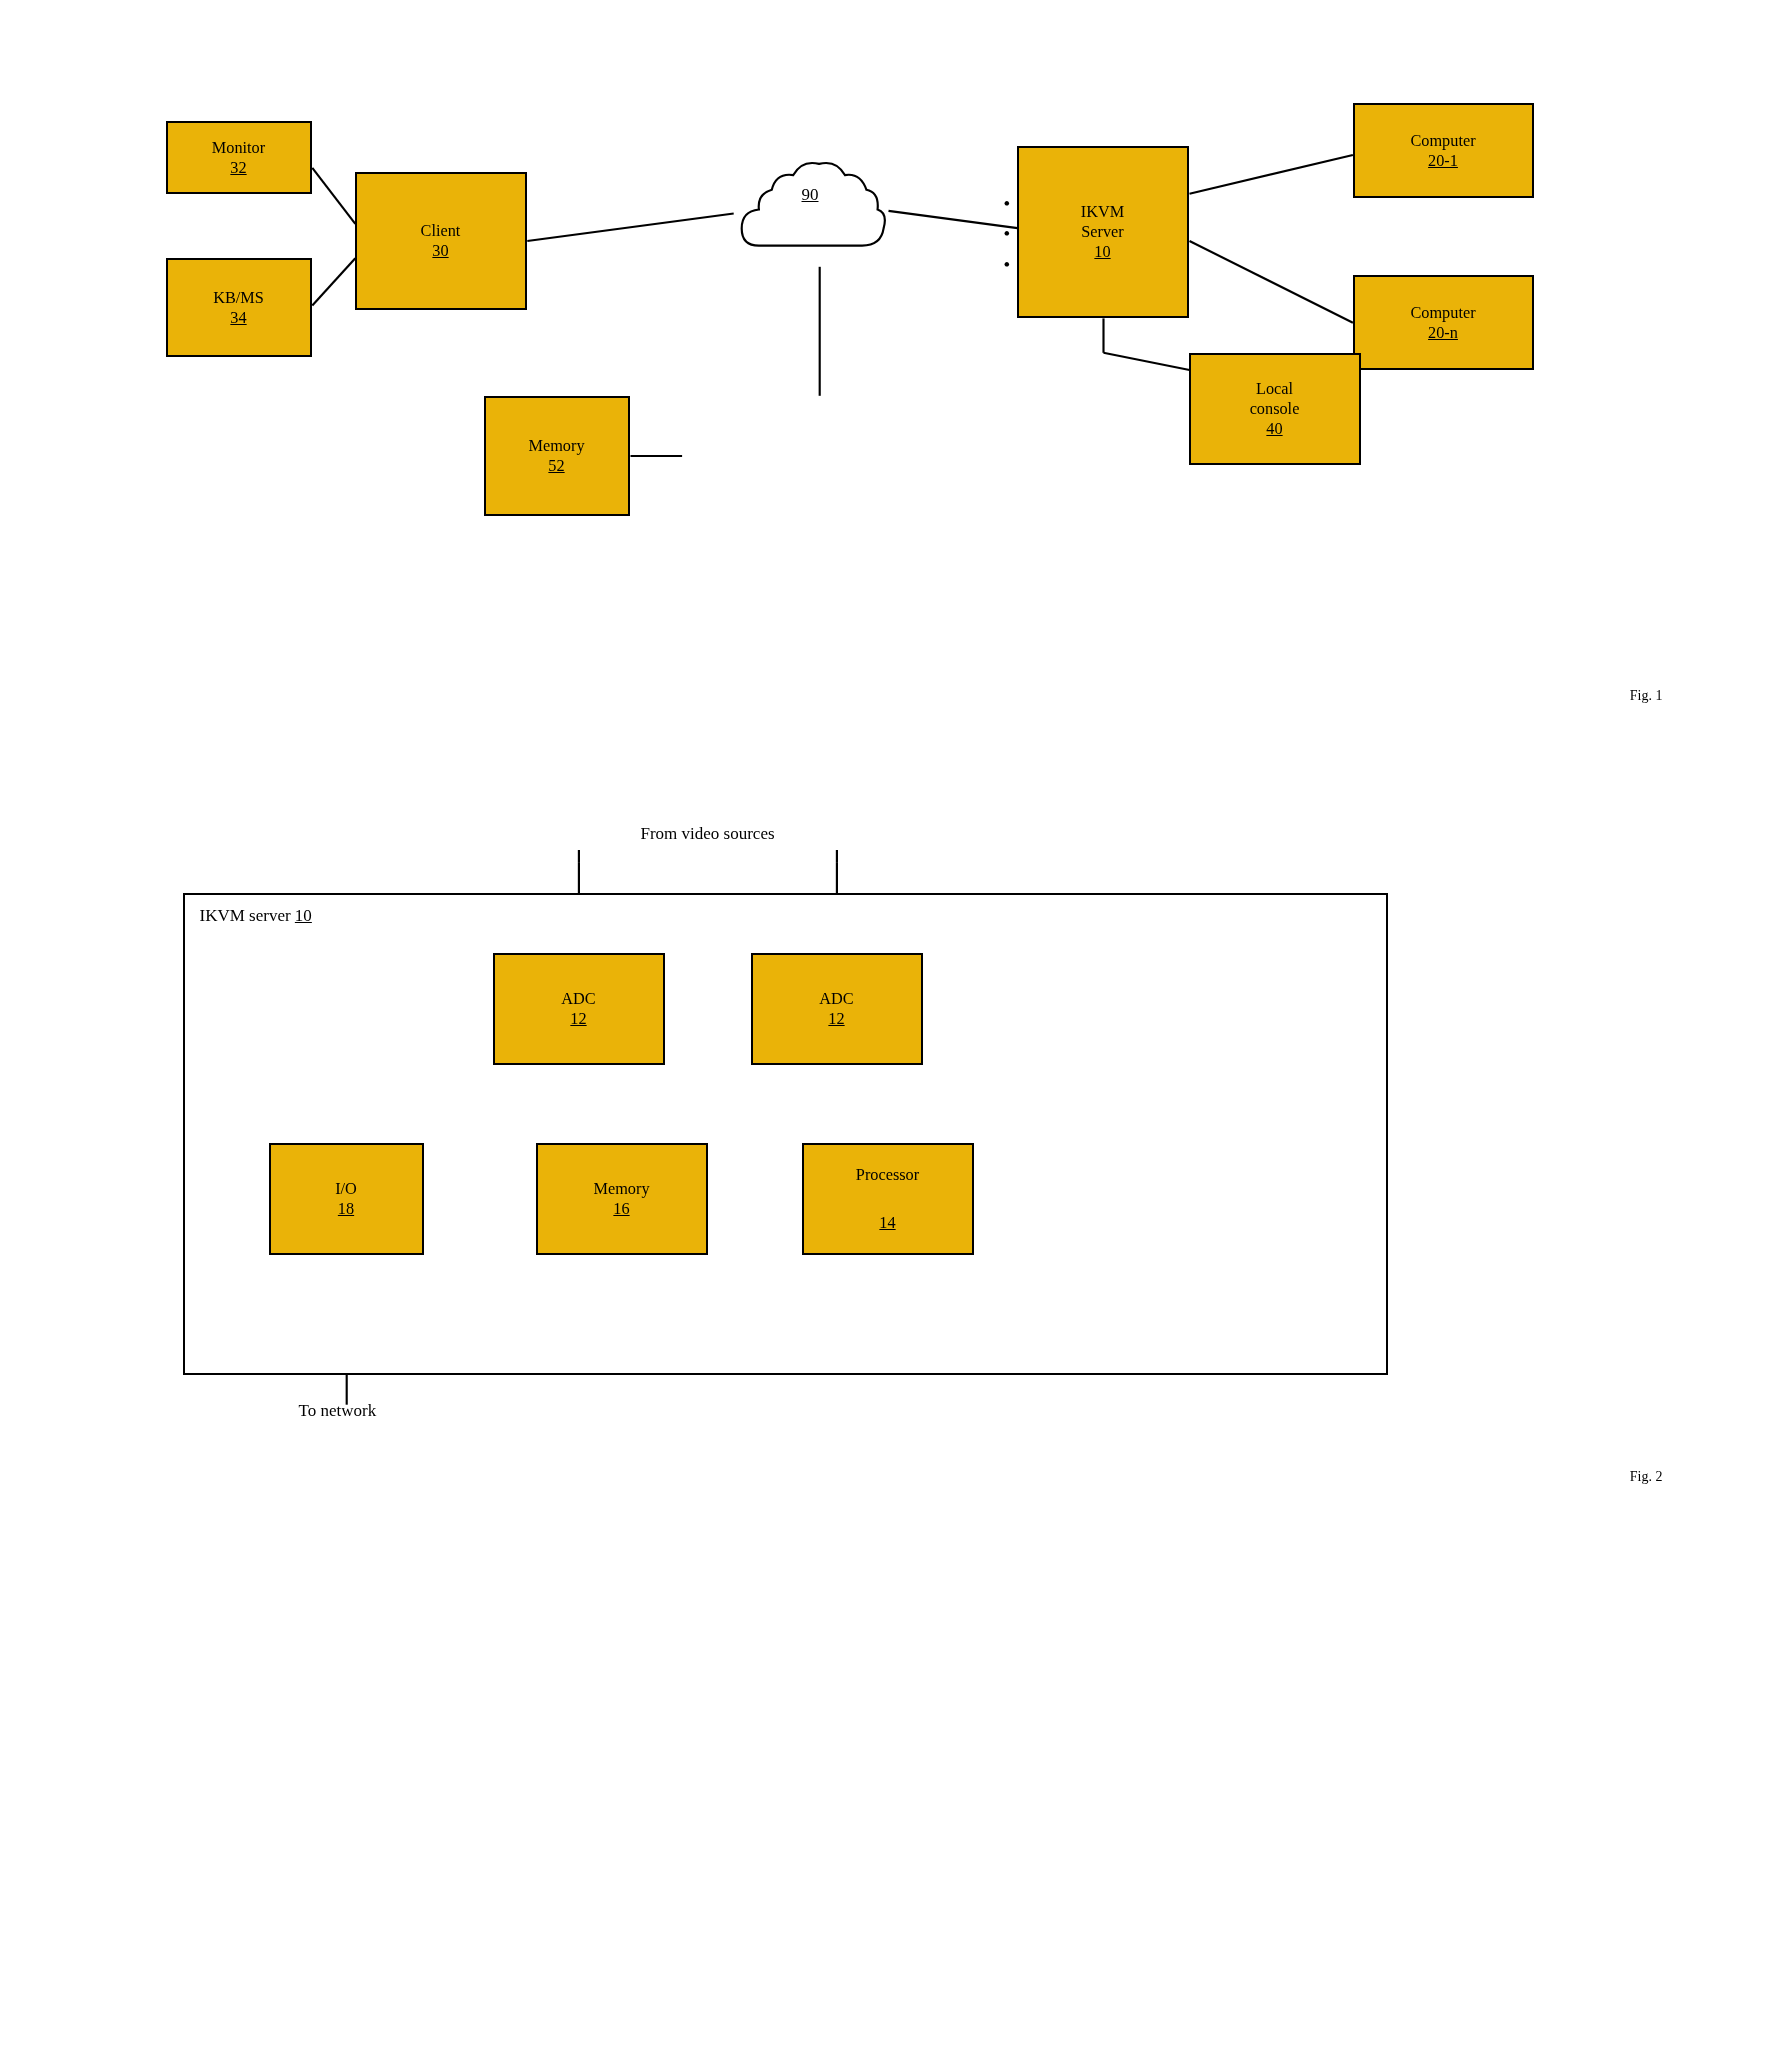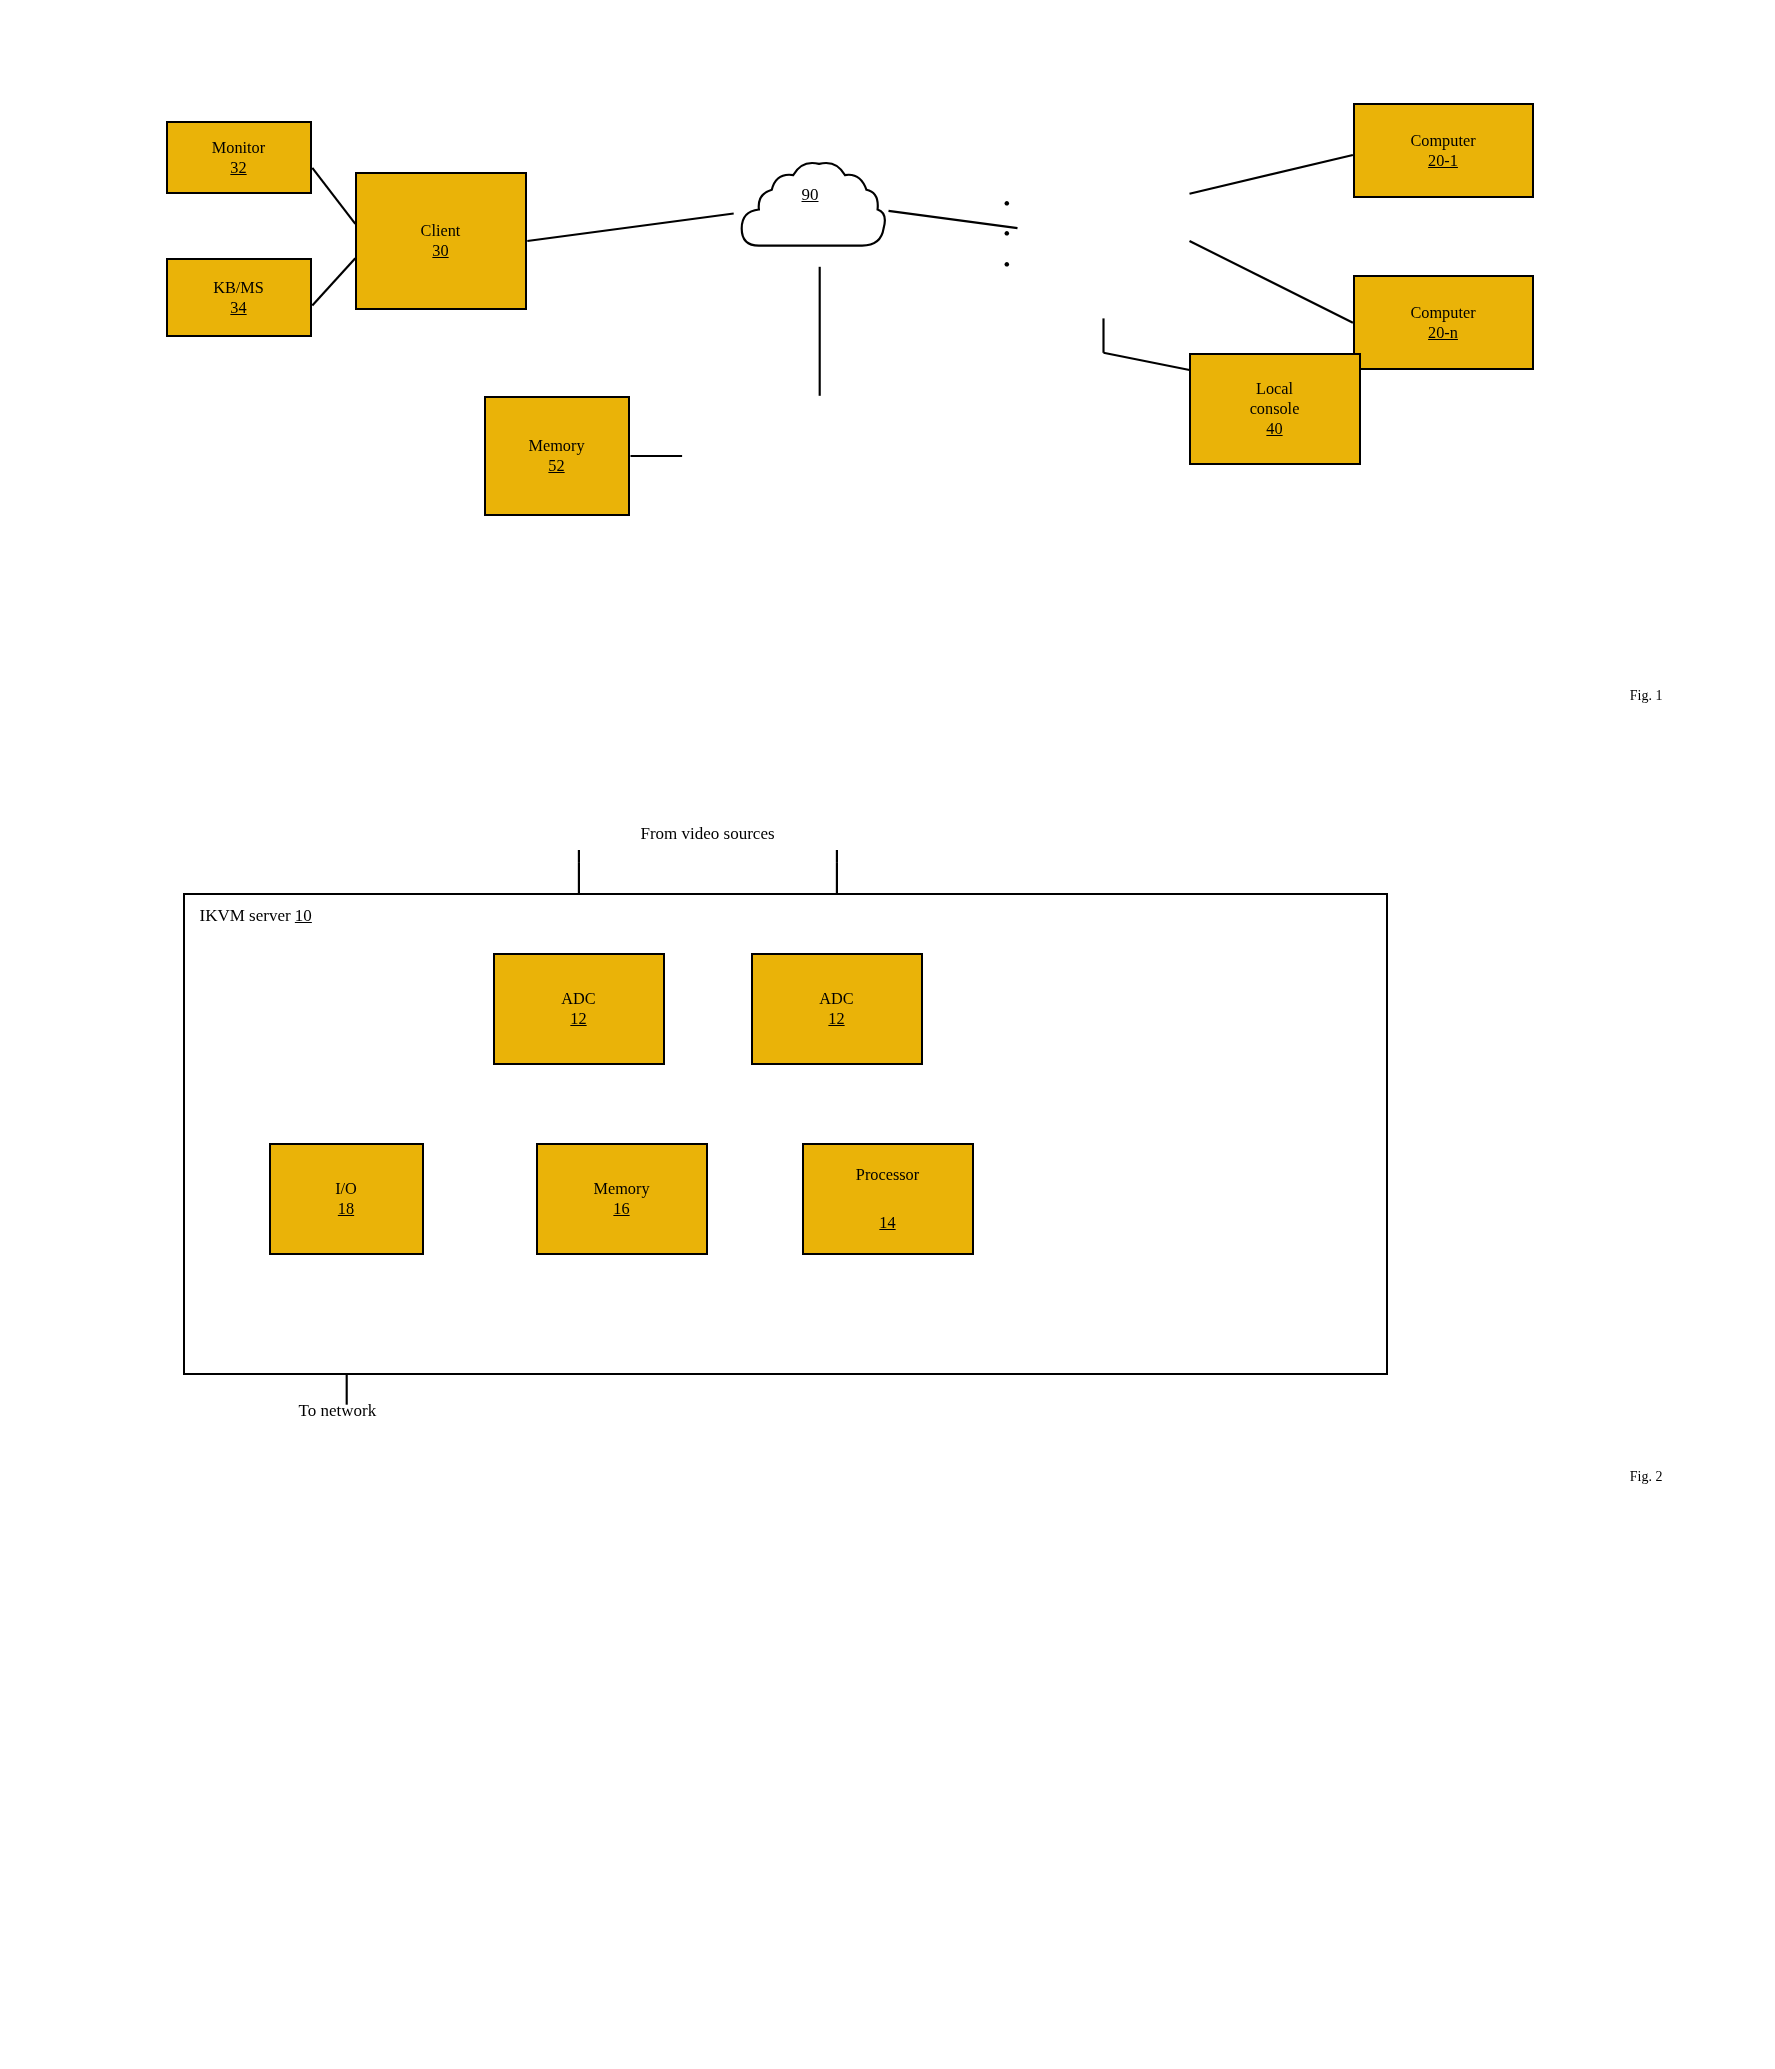--- a/index.html
+++ b/index.html
@@ -41,21 +41,21 @@
       justify-content: center;
       text-align: center;
       background: #eab308;
       padding: 5.2px 8.6px;
     }
     .box .lbl { font-size: 16.3px; }
     .box .num { font-size: 16.3px; text-decoration: underline; }
 
     
     #b-monitor  { left: 52px;   top: 52px;  width: 146px; height: 73px; }
-    #b-kbms     { left: 52px;   top: 189px; width: 146px; height: 79px; }
+    #b-kbms     { left: 52px;   top: 189px; width: 146px; height: 99px; }
     #b-client   { left: 241px;  top: 103px; width: 172px; height: 138px; }
     #b-vls      { left: 568px;  top: 327px; width: 181px; height: 120px; }
     #b-mem52    { left: 370px;  top: 327px; width: 146px; height: 120px; }
     #b-ikvm     { left: 903px; top: 77px;  width: 172px; height: 172px; }
     #b-comp1    { left: 1239px; top: 34px;  width: 181px; height: 95px; }
     #b-compn    { left: 1239px; top: 206px; width: 181px; height: 95px; }
     #b-lcon     { left: 1075px; top: 284px; width: 172px; height: 112px; }
 
     
     .cloud-wrap {
@@ -216,20 +216,24 @@
           <span class="underline">90</span>
         </div>
       </div>
 
       <div class="box" id="b-mem52">
         <span class="lbl">Memory</span>
         <span class="num">52</span>
       </div>
 
 
+      <div class="box" id="b-ikvm">
+        <span class="lbl">IKVM<br>Server</span>
+        <span class="num">10</span>
+      </div>
 
       <div class="dots">
         <span>•</span>
         <span>•</span>
         <span>•</span>
       </div>
 
       <div class="box" id="b-comp1">
         <span class="lbl">Computer</span>
         <span class="num">20-1</span>

